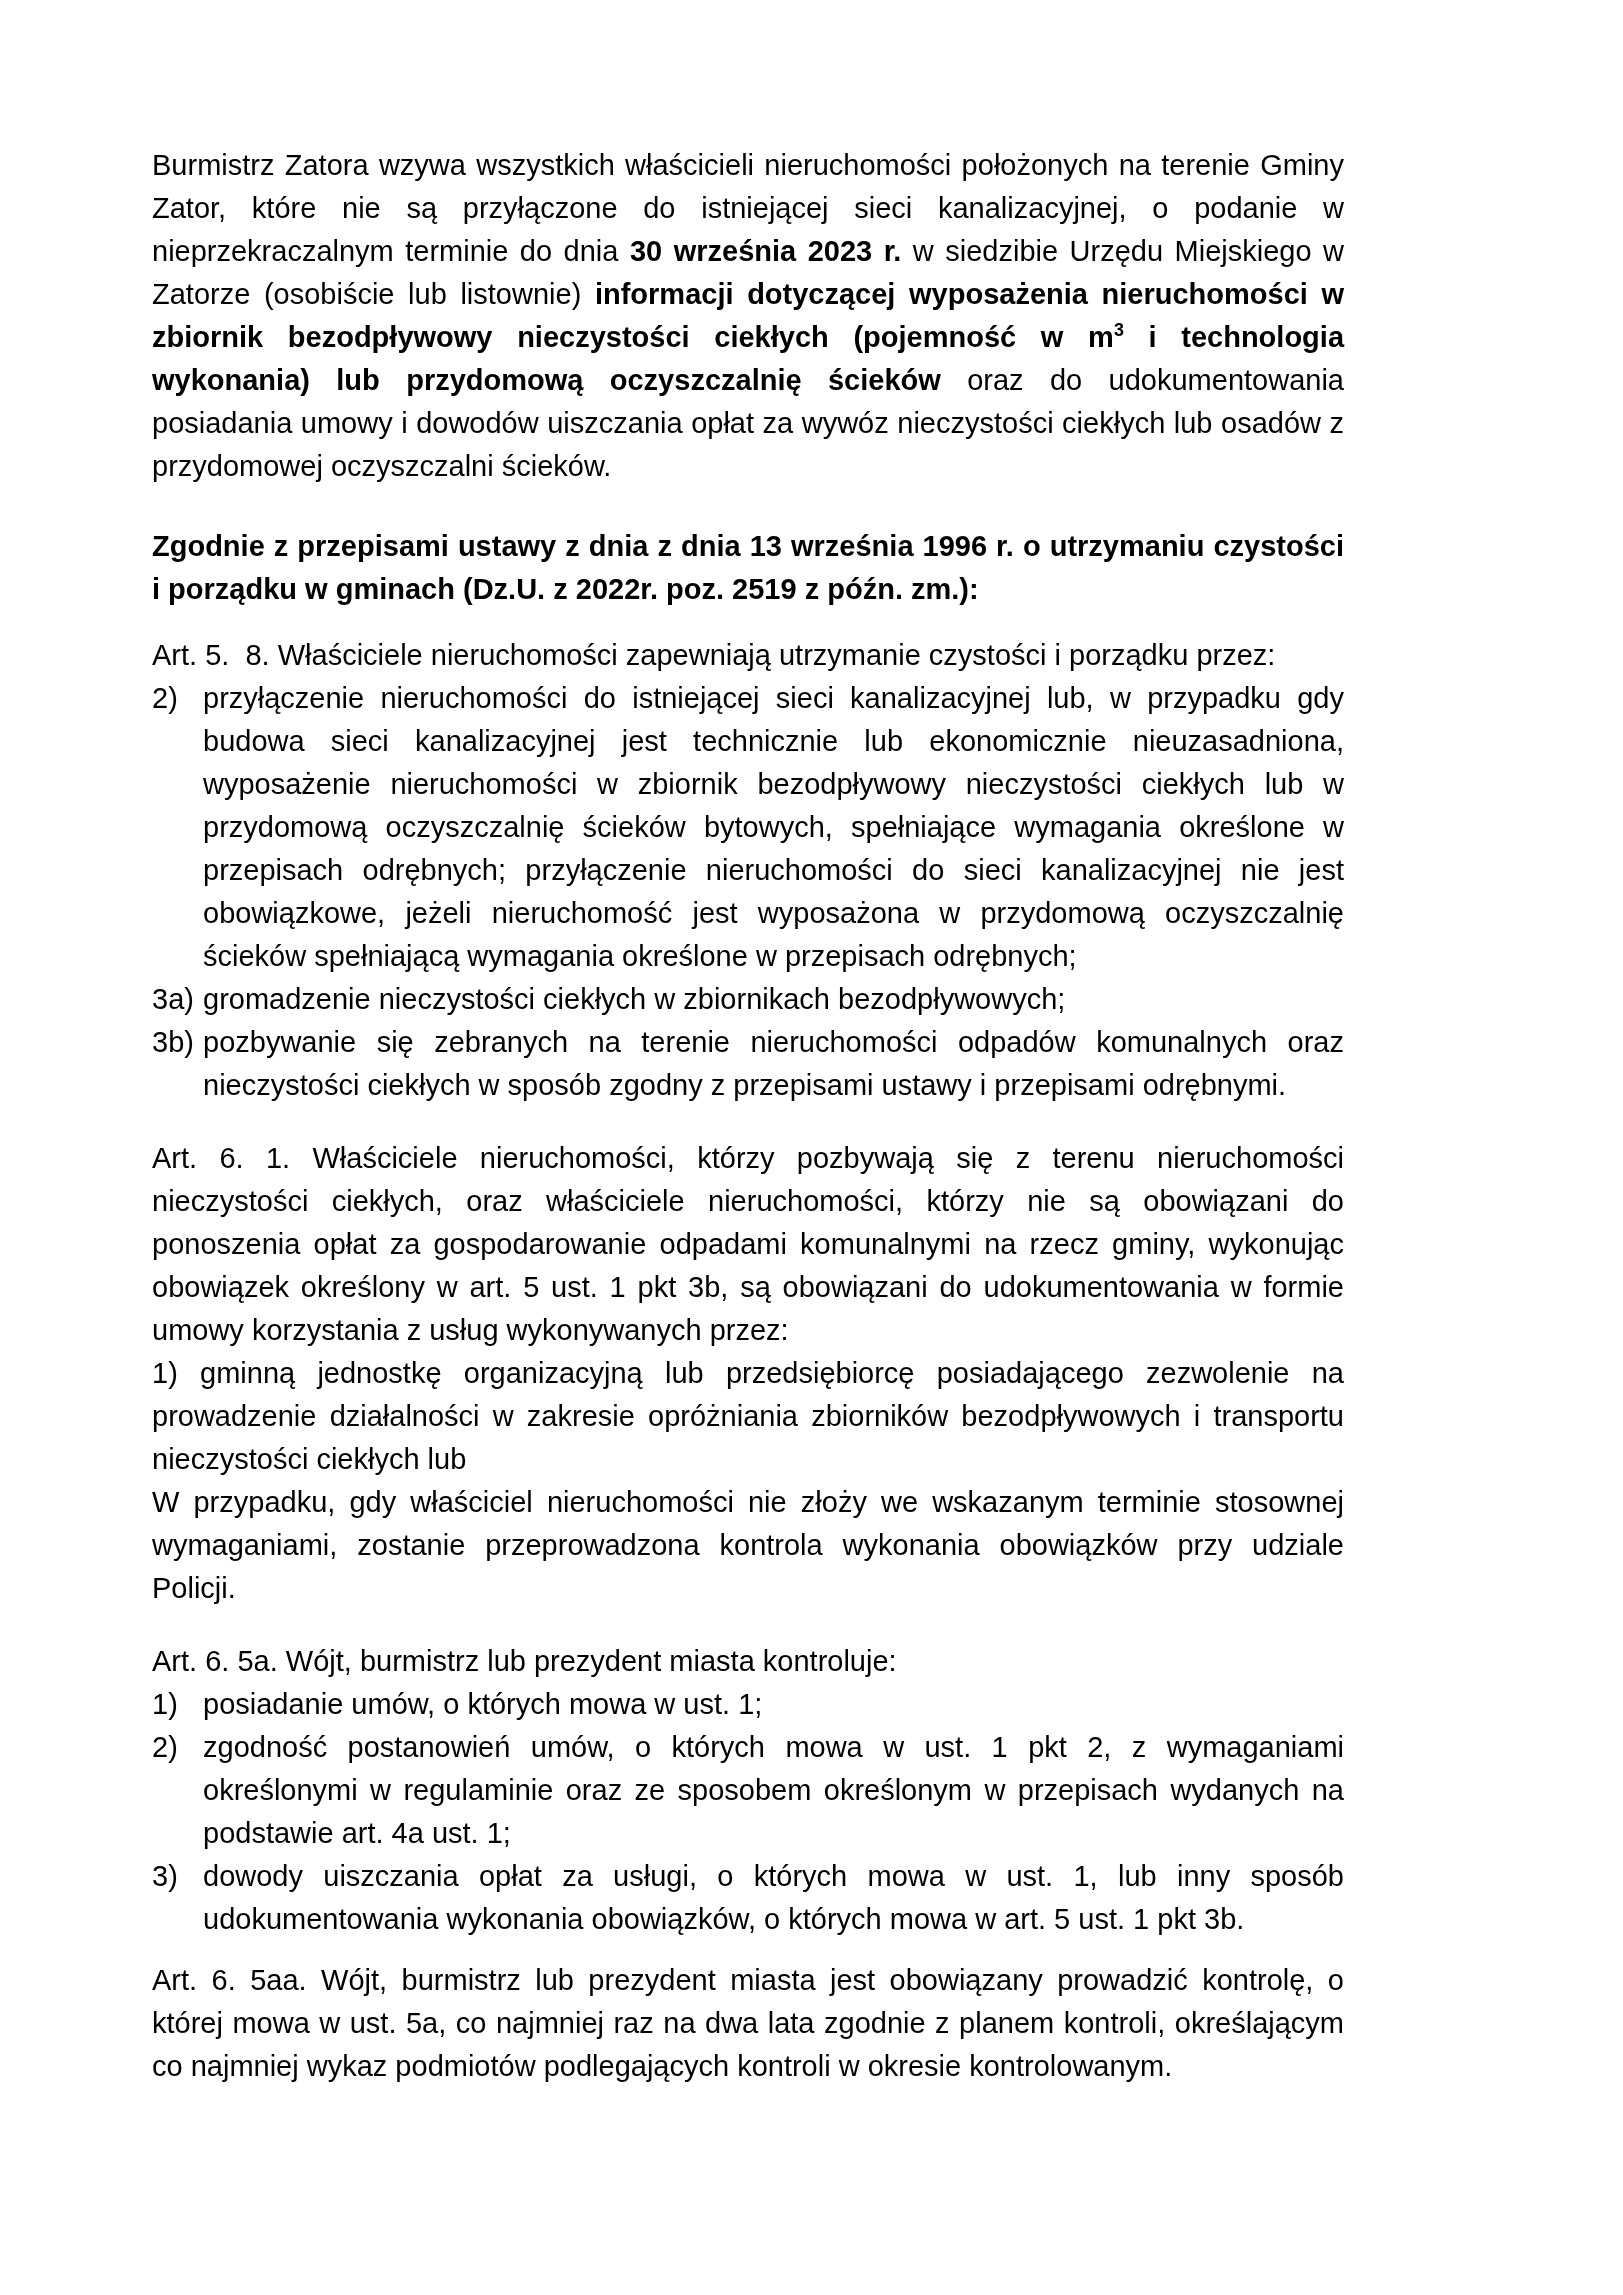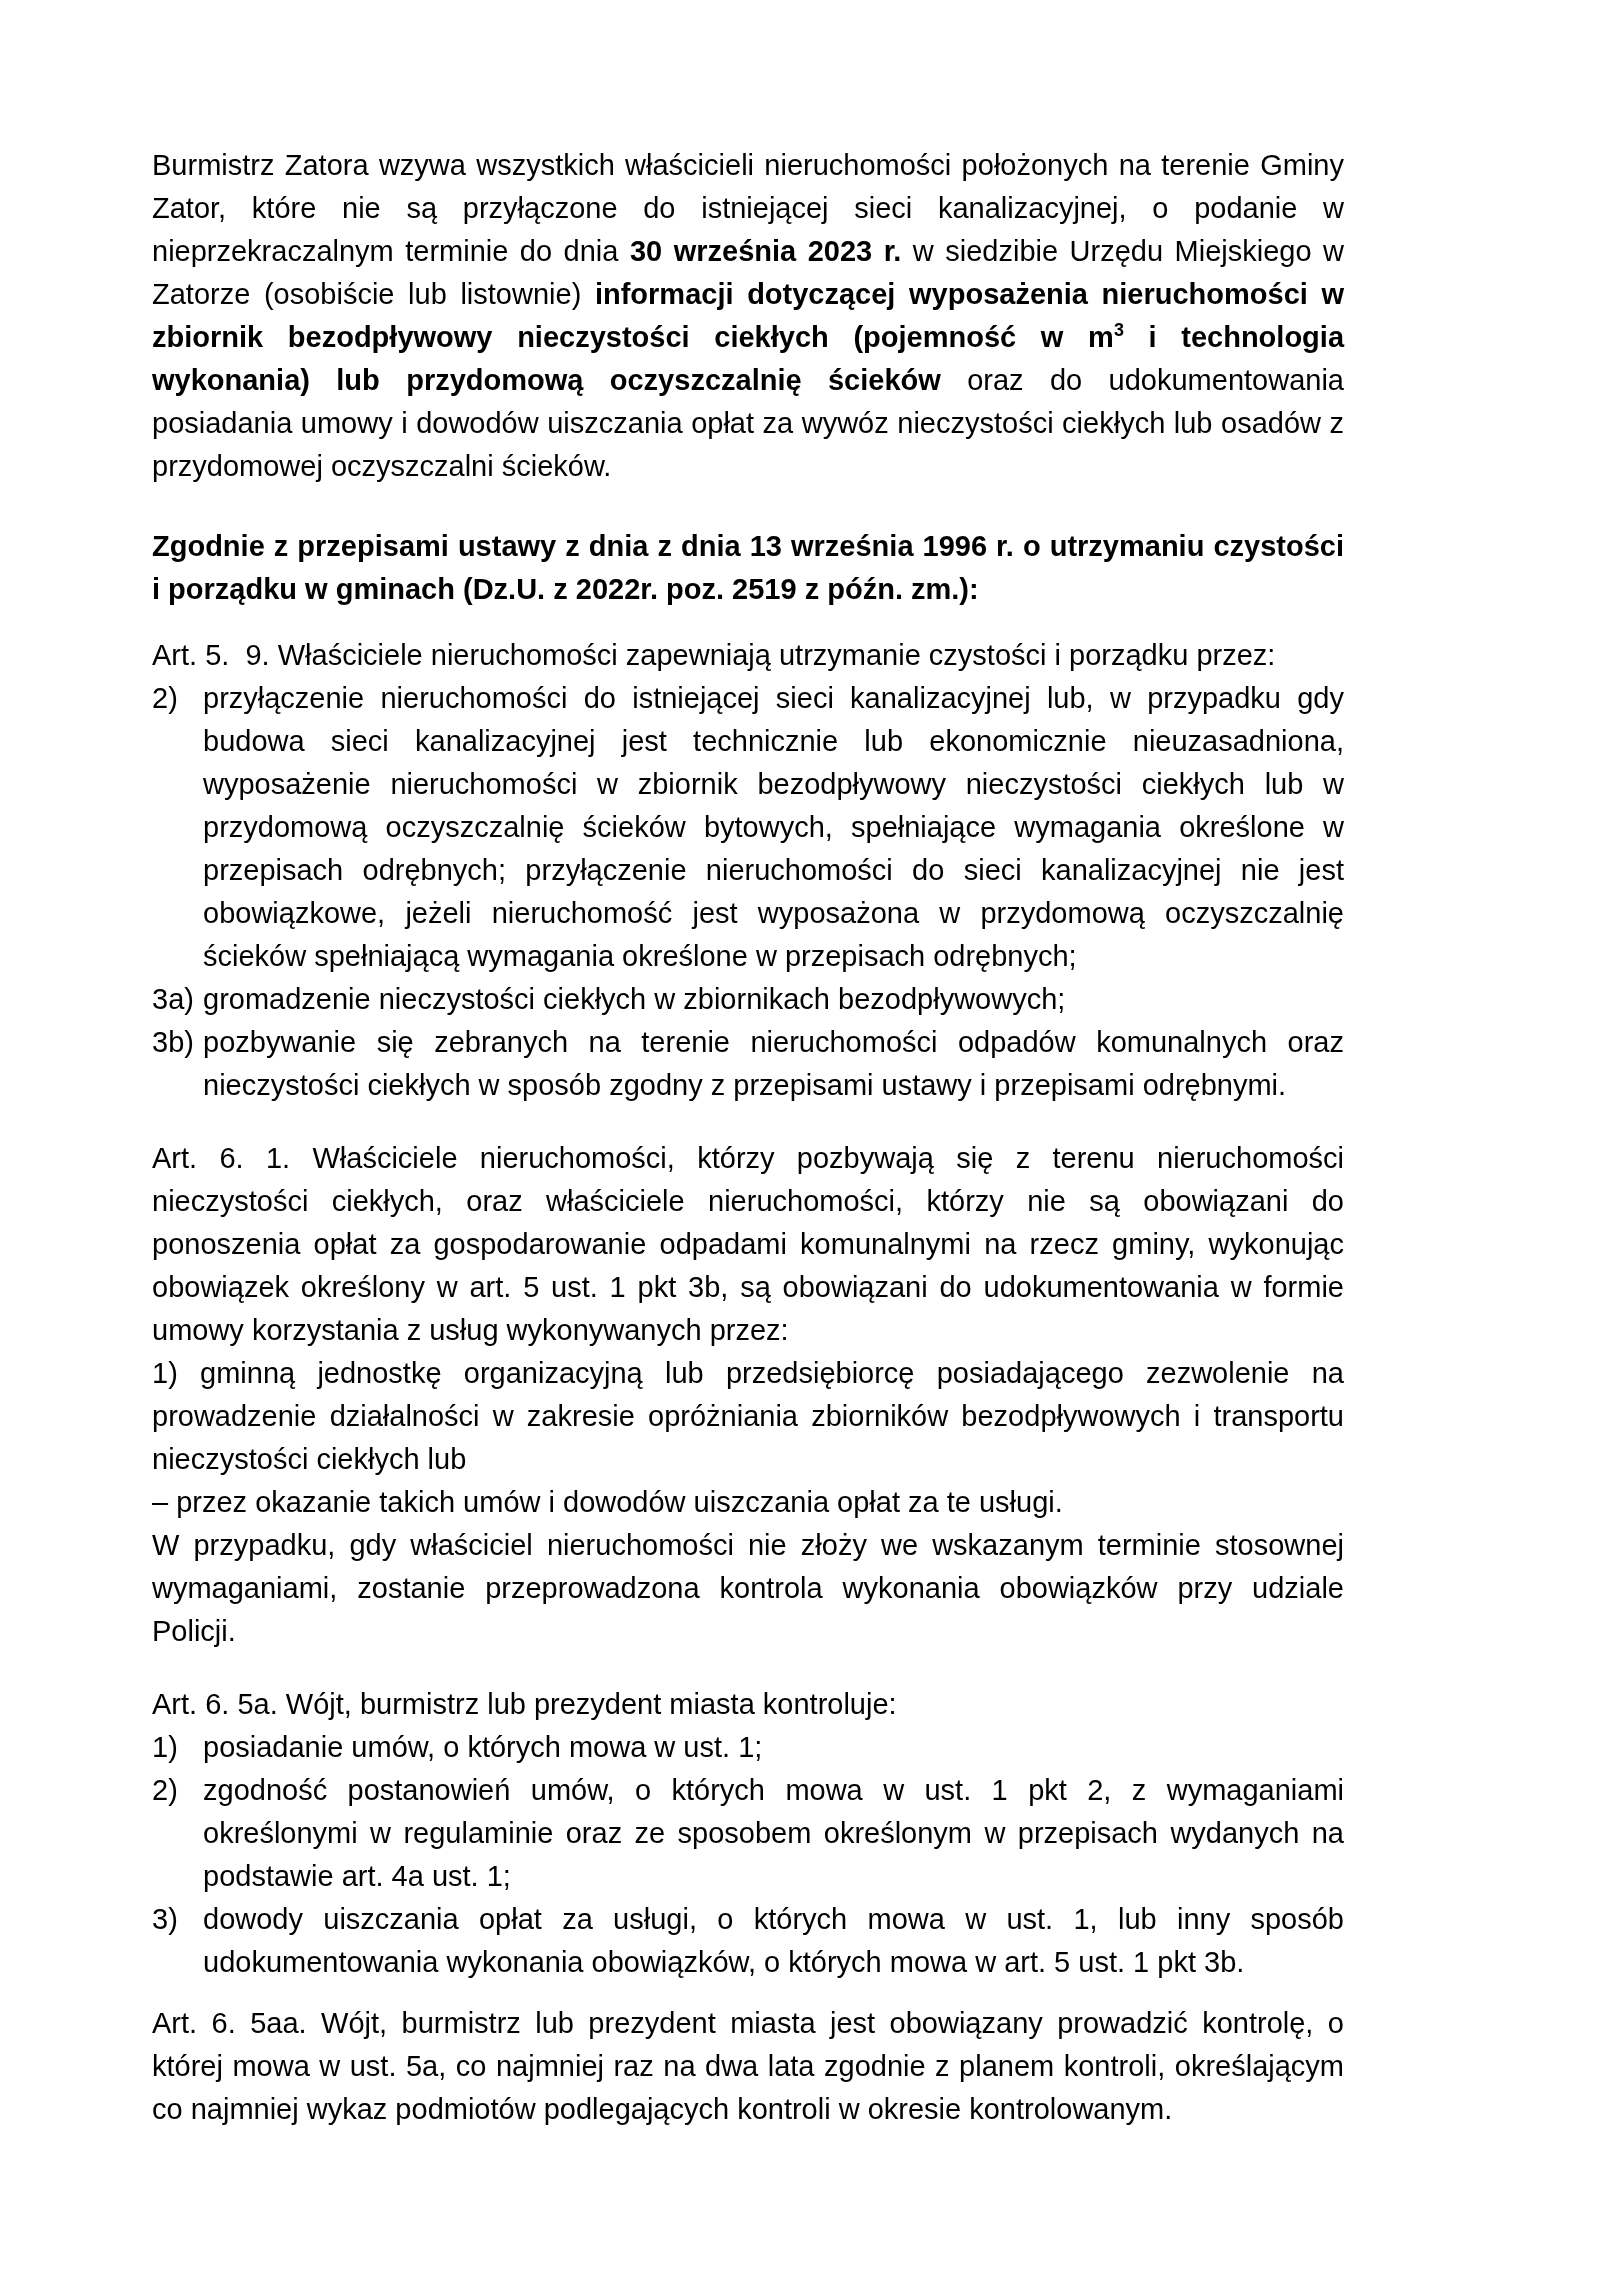--- a/index.html
+++ b/index.html
@@ -45,31 +45,30 @@
 </head>
 <body>
 
 <div class="page">
   <div class="content">
 
     <p class="para mb-lg"><span>Burmistrz Zatora wzywa wszystkich właścicieli nieruchomości położonych na terenie Gminy Zator, które nie są przyłączone do istniejącej sieci kanalizacyjnej, o podanie w nieprzekraczalnym terminie do dnia </span><span class="b">30 września 2023 r.</span><span> w siedzibie Urzędu Miejskiego w Zatorze (osobiście lub listownie) </span><span class="b">informacji dotyczącej wyposażenia nieruchomości w zbiornik bezodpływowy nieczystości ciekłych (pojemność w m</span><sup class="b">3</sup><span class="b"> i technologia wykonania) lub przydomową oczyszczalnię ścieków</span><span> oraz do udokumentowania posiadania umowy i dowodów uiszczania opłat za wywóz nieczystości ciekłych lub osadów z przydomowej oczyszczalni ścieków.</span></p>
 
     <p class="para b mb-md">Zgodnie z przepisami ustawy z dnia z dnia 13 września 1996 r. o utrzymaniu czystości i porządku w gminach (Dz.U. z 2022r. poz. 2519 z późn. zm.):</p>
 
-    <p class="para pre">Art. 5.  9. Właściciele nieruchomości zapewniają utrzymanie czystości i porządku przez:</p>
+    <p class="para pre">Art. 5.  8. Właściciele nieruchomości zapewniają utrzymanie czystości i porządku przez:</p>
 
     <div class="hang"><span class="marker">2)</span><span>przyłączenie nieruchomości do istniejącej sieci kanalizacyjnej lub, w przypadku gdy budowa sieci kanalizacyjnej jest technicznie lub ekonomicznie nieuzasadniona, wyposażenie nieruchomości w zbiornik bezodpływowy nieczystości ciekłych lub w przydomową oczyszczalnię ścieków bytowych, spełniające wymagania określone w przepisach odrębnych; przyłączenie nieruchomości do sieci kanalizacyjnej nie jest obowiązkowe, jeżeli nieruchomość jest wyposażona w przydomową oczyszczalnię ścieków spełniającą wymagania określone w przepisach odrębnych;</span></div>
 
     <div class="hang"><span class="marker">3a)</span><span>gromadzenie nieczystości ciekłych w zbiornikach bezodpływowych;</span></div>
 
     <div class="hang"><span class="marker">3b)</span><span>pozbywanie się zebranych na terenie nieruchomości odpadów komunalnych oraz nieczystości ciekłych w sposób zgodny z przepisami ustawy i przepisami odrębnymi.</span></div>
 
     <p class="para mt-sec">Art. 6. 1. Właściciele nieruchomości, którzy pozbywają się z terenu nieruchomości nieczystości ciekłych, oraz właściciele nieruchomości, którzy nie są obowiązani do ponoszenia opłat za gospodarowanie odpadami komunalnymi na rzecz gminy, wykonując obowiązek określony w art. 5 ust. 1 pkt 3b, są obowiązani do udokumentowania w formie umowy korzystania z usług wykonywanych przez:</p>
     <p class="para">1) gminną jednostkę organizacyjną lub przedsiębiorcę posiadającego zezwolenie na prowadzenie działalności w zakresie opróżniania zbiorników bezodpływowych i transportu nieczystości ciekłych lub</p>
-    <p class="para">– przez okazanie takich umów i dowodów uiszczania opłat za te usługi.</p>
     <p class="para">W przypadku, gdy właściciel nieruchomości nie złoży we wskazanym terminie stosownej wymaganiami, zostanie przeprowadzona kontrola wykonania obowiązków przy udziale Policji.</p>
 
     <p class="para mt-sec">Art. 6. 5a. Wójt, burmistrz lub prezydent miasta kontroluje:</p>
 
     <div class="hang"><span class="marker">1)</span><span>posiadanie umów, o których mowa w ust. 1;</span></div>
 
     <div class="hang"><span class="marker">2)</span><span>zgodność postanowień umów, o których mowa w ust. 1 pkt 2, z wymaganiami określonymi w regulaminie oraz ze sposobem określonym w przepisach wydanych na podstawie art. 4a ust. 1;</span></div>
 
     <div class="hang"><span class="marker">3)</span><span>dowody uiszczania opłat za usługi, o których mowa w ust. 1, lub inny sposób udokumentowania wykonania obowiązków, o których mowa w art. 5 ust. 1 pkt 3b.</span></div>
 

